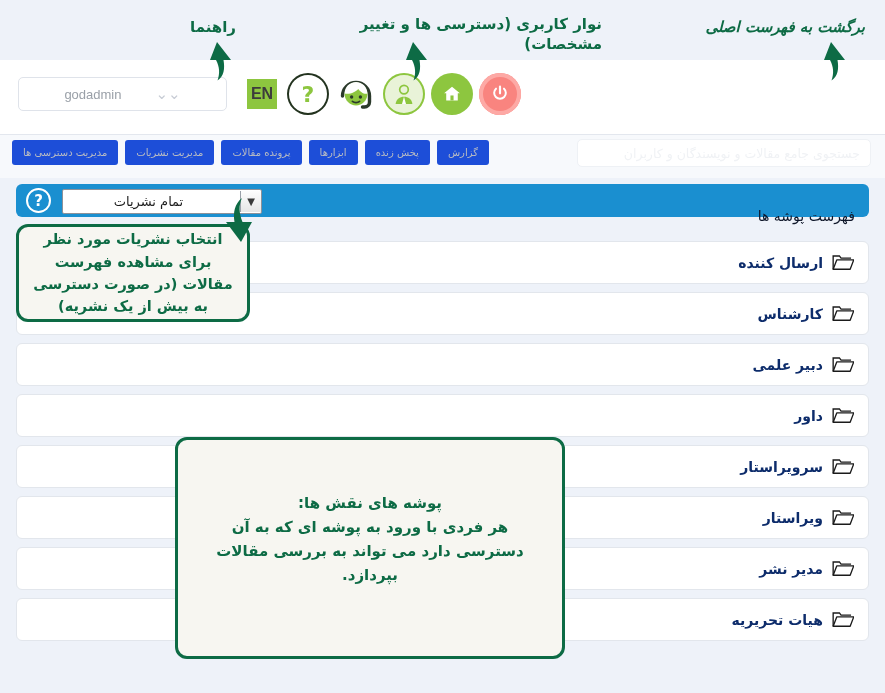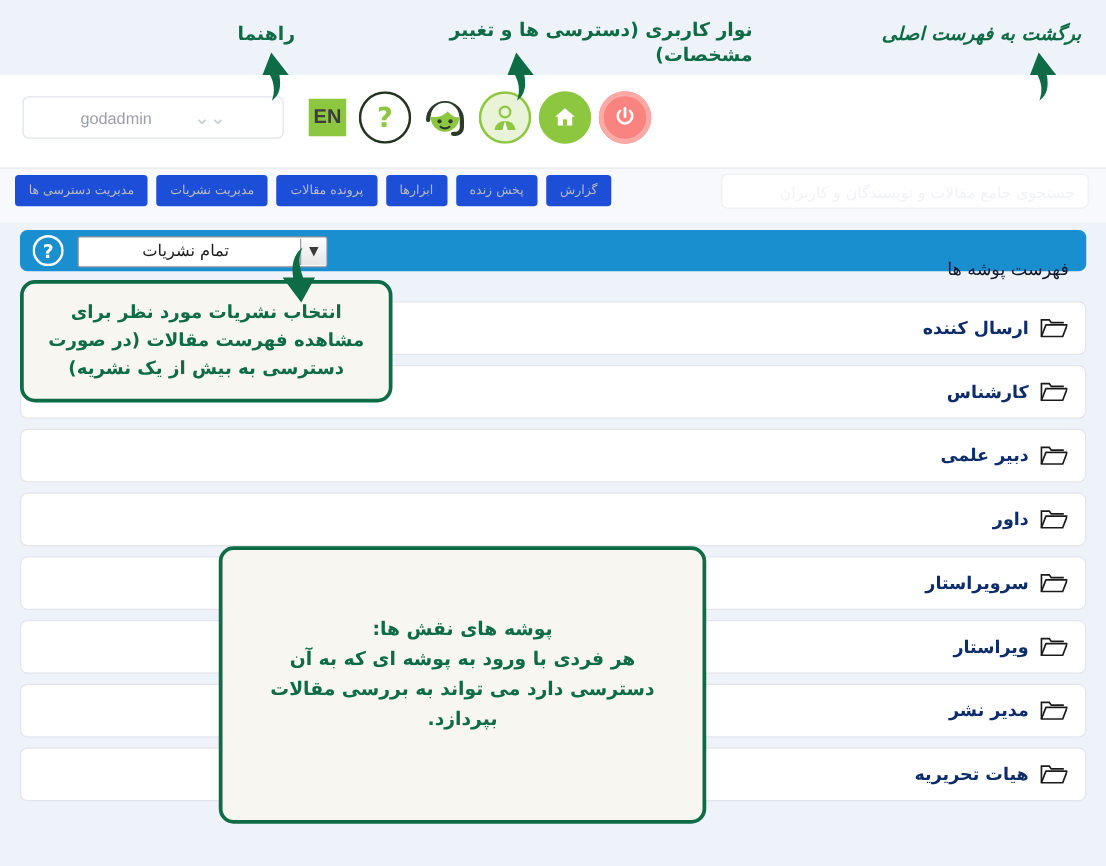--- a/index.html
+++ b/index.html
@@ -110,21 +110,21 @@
   }
   .row .fname{color:#0d2c6b;font-size:14px;font-weight:bold;margin-right:9px;}
   .folder-ic{width:22px;height:17px;display:block;}
 
   
   .callout{
     position:absolute;background:#f7f6f1;border:3px solid #0d6b45;
     border-radius:12px;color:#0d6b45;font-weight:bold;
     text-align:center;direction:rtl;z-index:30;box-sizing:border-box;
   }
-  #callout-journal{left:16px;top:224px;width:298px;height:98px;
+  #callout-journal{left:16px;top:224px;width:234px;height:98px;
     padding:10px 12px;font-size:14.5px;line-height:1.55;
     display:flex;align-items:center;justify-content:center;}
   #callout-roles{left:175px;top:437px;width:390px;height:222px;
     padding:16px 22px;font-size:15px;line-height:1.6;
     display:flex;align-items:center;justify-content:center;}
   .callout p{margin:0;}
   .callout .gap{height:18px;}
 </style>
 </head>
 <body>

